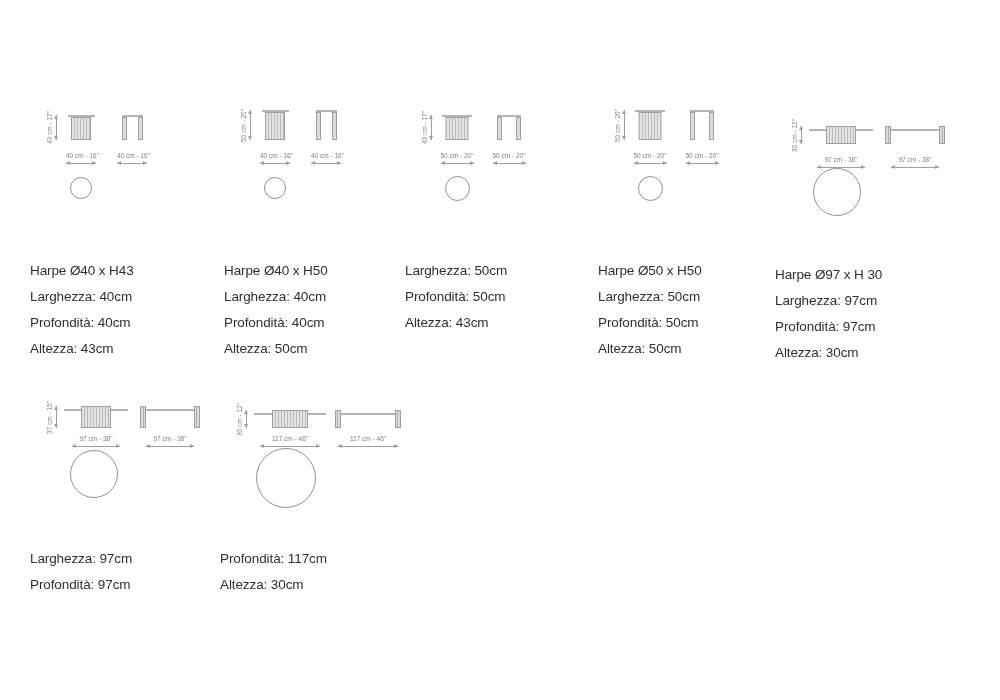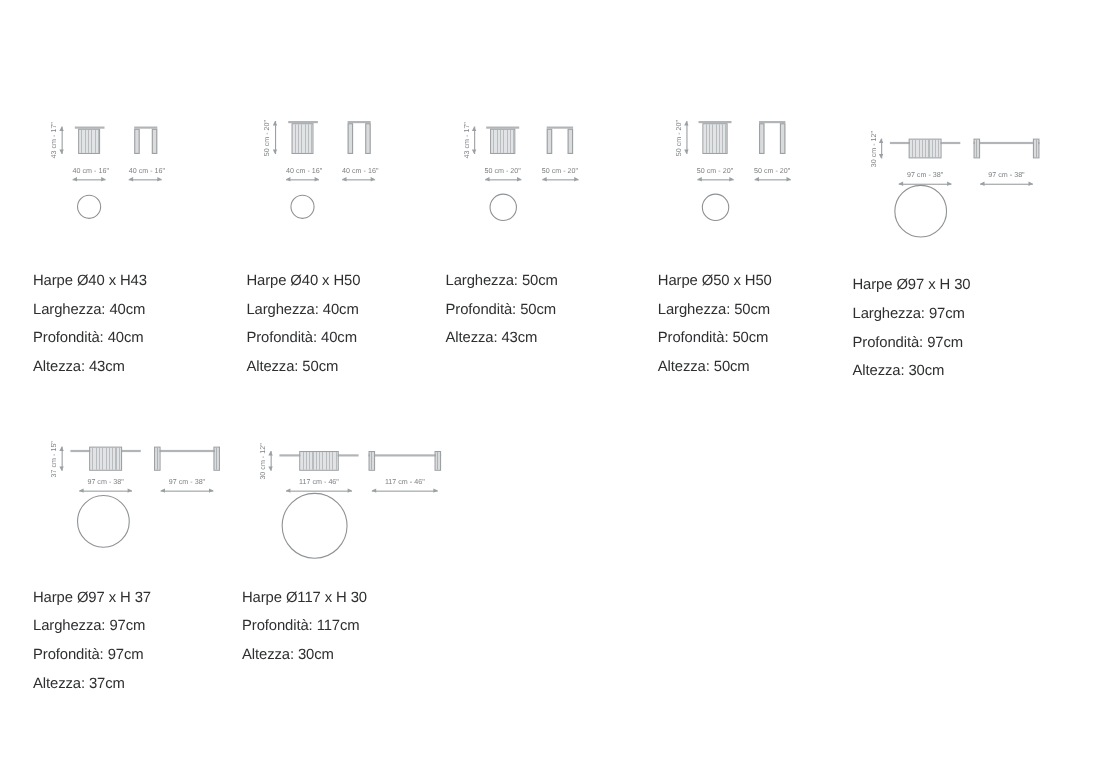--- a/index.html
+++ b/index.html
@@ -30,21 +30,21 @@
   .hdim{position:absolute;top:62px;font-size:6.5px;color:#7d8285;text-align:center;line-height:8px;white-space:nowrap;}
   .r2 .hdim{top:57px;}
   .fdim{left:calc(var(--fx) - var(--dw)/2);width:var(--dw);}
   .sdim{left:calc(var(--sx) - var(--dw)/2);width:var(--dw);}
   .dline{position:relative;height:1px;background:#9aa0a3;margin-top:3px;}
   .dline::before{content:"";position:absolute;left:0;top:-2px;border-top:2.5px solid transparent;border-bottom:2.5px solid transparent;border-right:4px solid #9aa0a3;}
   .dline::after{content:"";position:absolute;right:0;top:-2px;border-top:2.5px solid transparent;border-bottom:2.5px solid transparent;border-left:4px solid #9aa0a3;}
   
   .circle{position:absolute;top:var(--ct);left:calc(var(--cx) - var(--cd)/2);width:var(--cd);height:var(--cd);border:1px solid #8e9295;border-radius:50%;box-sizing:border-box;}
   
-  .specs{margin-top:4px;}
+  .specs{margin-top:20px;}
   .title,.line{font-size:13.5px;line-height:26px;font-weight:500;letter-spacing:-0.1px;white-space:nowrap;}
 </style>
 </head>
 <body>
 
 <div class="cell r1" style="left:30px;top:90px;width:185px;--h:25px;--fw:27px;--bw:20px;--sw:21px;--dw:30px;--cd:22px;--fx:51px;--sx:102px;--ct:87px;--cx:51px;">
   <div class="fig">
     <div class="vdim">
       <span class="vlabel">43 cm - 17"</span>
       <div class="vline"></div>
@@ -226,24 +226,22 @@
       <span>97 cm - 38"</span>
       <div class="dline"></div>
     </div>
     <div class="hdim sdim">
       <span>97 cm - 38"</span>
       <div class="dline"></div>
     </div>
     <div class="circle"></div>
   </div>
   <div class="specs">
-    <div class="title">Harpe Ø97 x H 37</div>
     <div class="line">Larghezza: 97cm</div>
     <div class="line">Profondità: 97cm</div>
-    <div class="line">Altezza: 37cm</div>
   </div>
 </div>
 
 <div class="cell r2 wide" style="left:220px;top:378px;width:200px;--h:18px;--fw:72px;--bw:36px;--sw:66px;--dw:60px;--cd:60px;--fx:70px;--sx:148px;--ct:70px;--cx:66px;">
   <div class="fig">
     <div class="vdim">
       <span class="vlabel">30 cm - 12"</span>
       <div class="vline"></div>
     </div>
     <div class="view front">
@@ -259,17 +257,16 @@
       <span>117 cm - 46"</span>
       <div class="dline"></div>
     </div>
     <div class="hdim sdim">
       <span>117 cm - 46"</span>
       <div class="dline"></div>
     </div>
     <div class="circle"></div>
   </div>
   <div class="specs">
-    <div class="title">Harpe Ø117 x H 30</div>
     <div class="line">Profondità: 117cm</div>
     <div class="line">Altezza: 30cm</div>
   </div>
 </div>
 
 </body></html>

